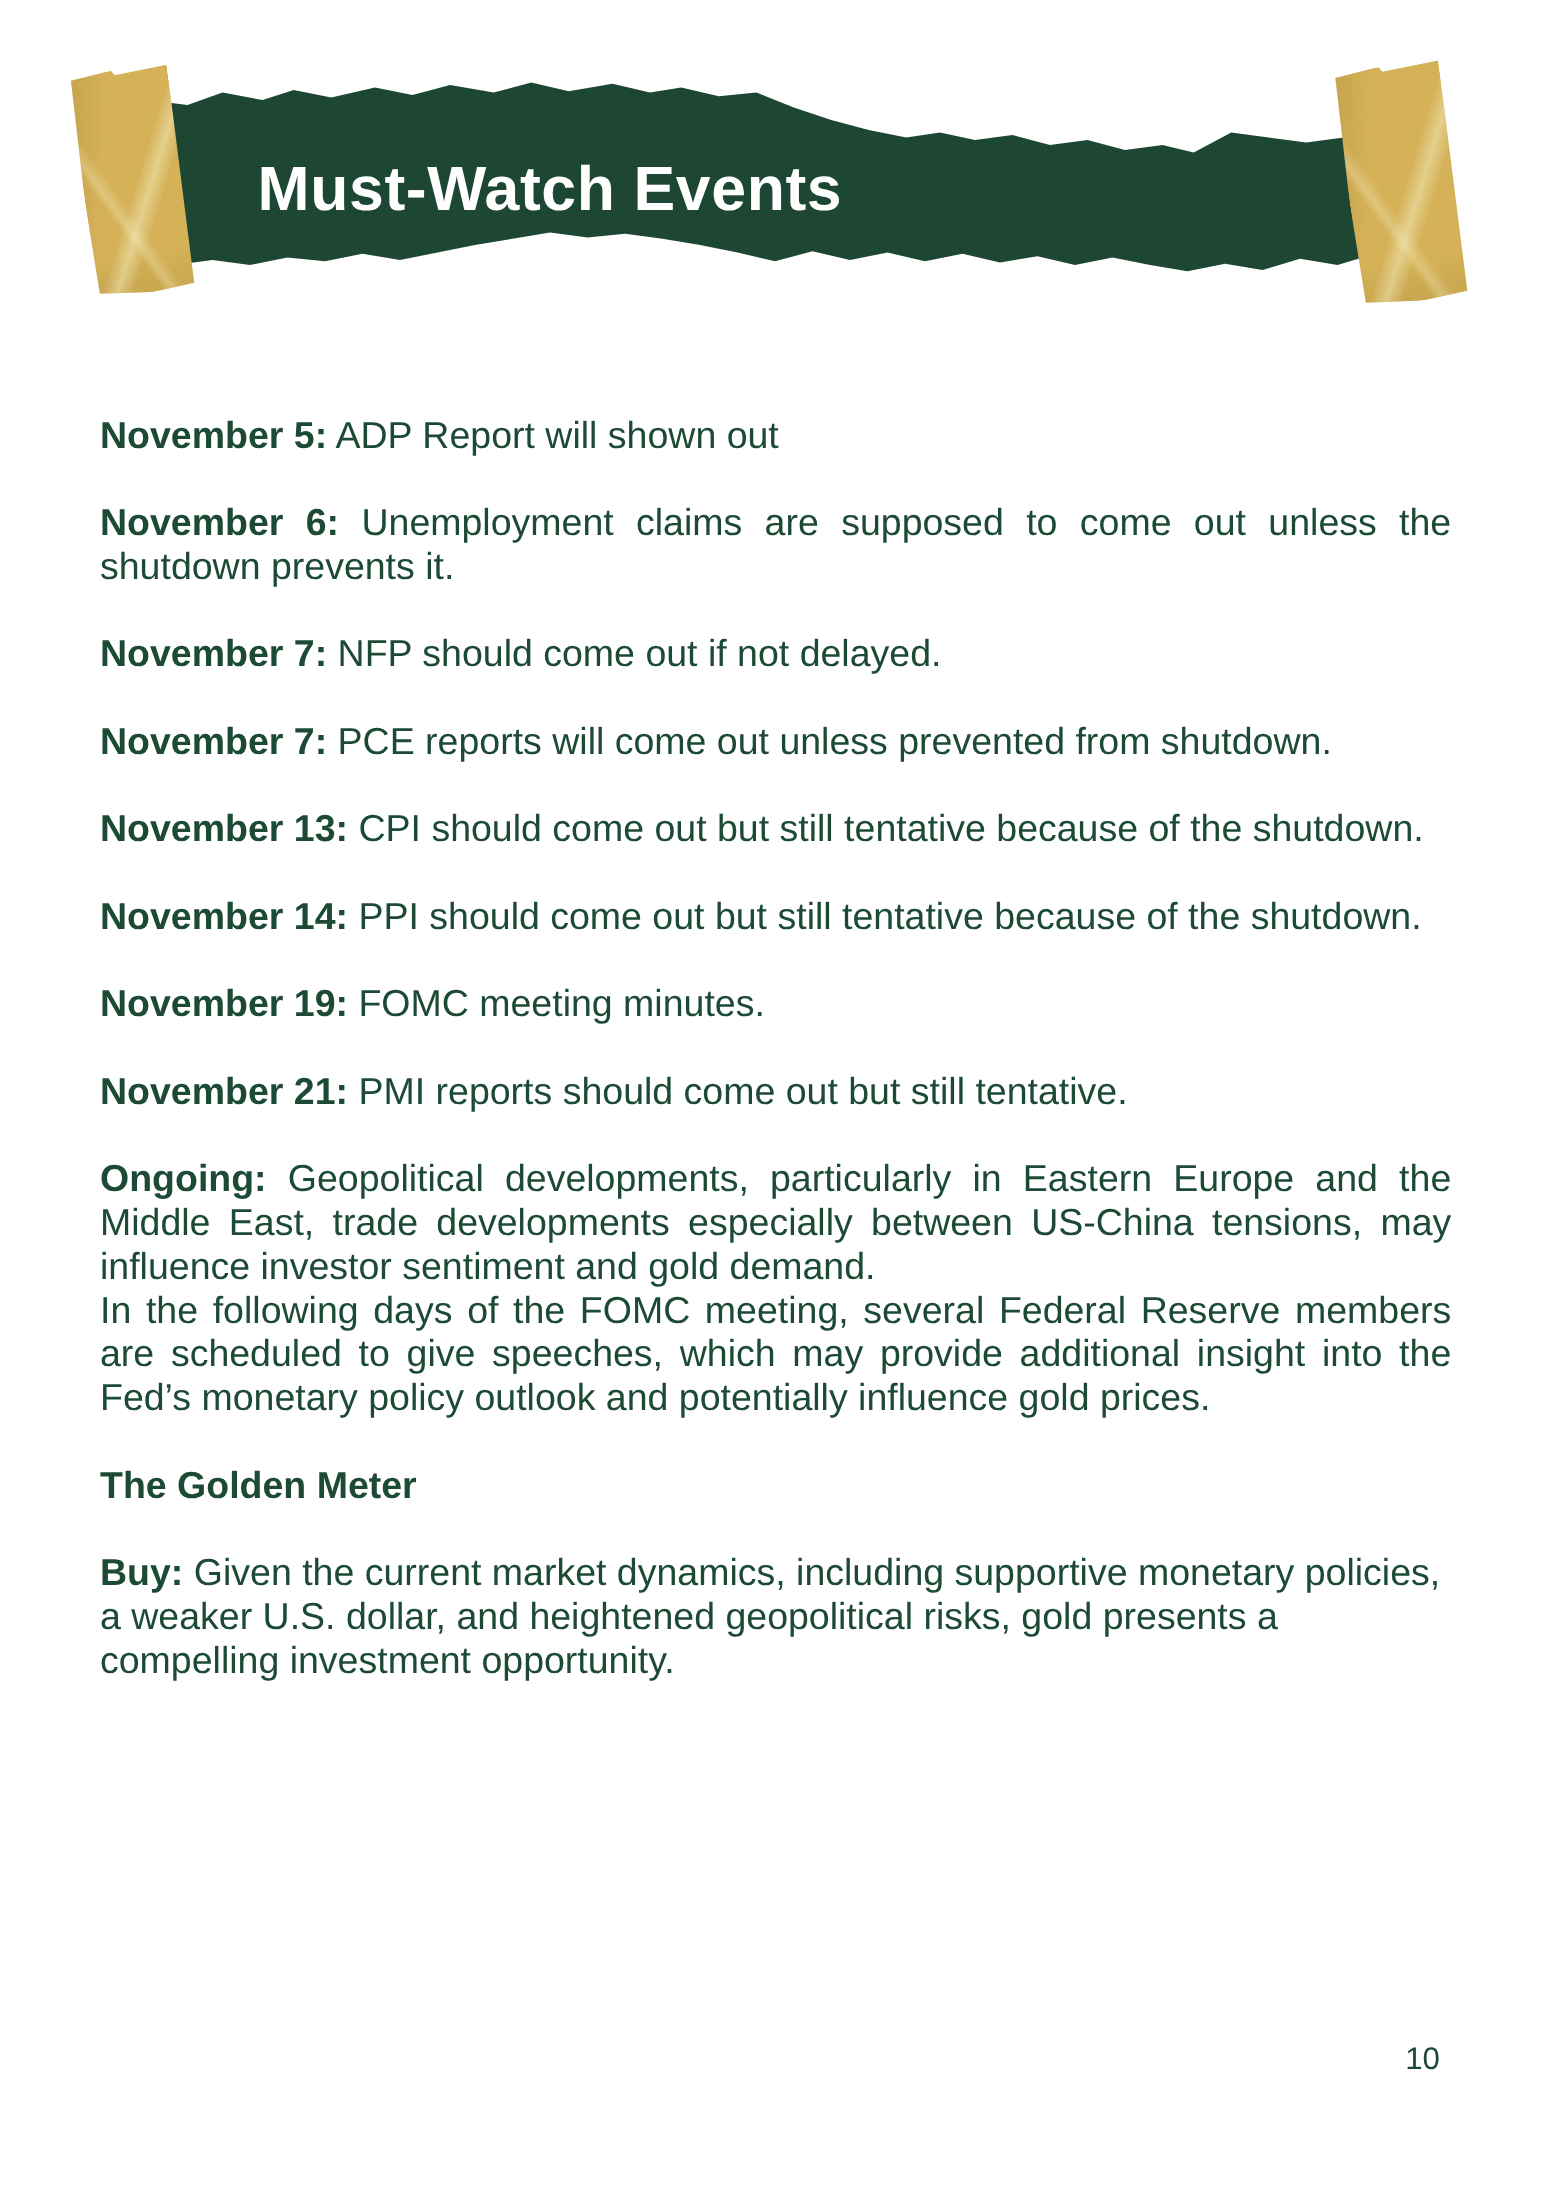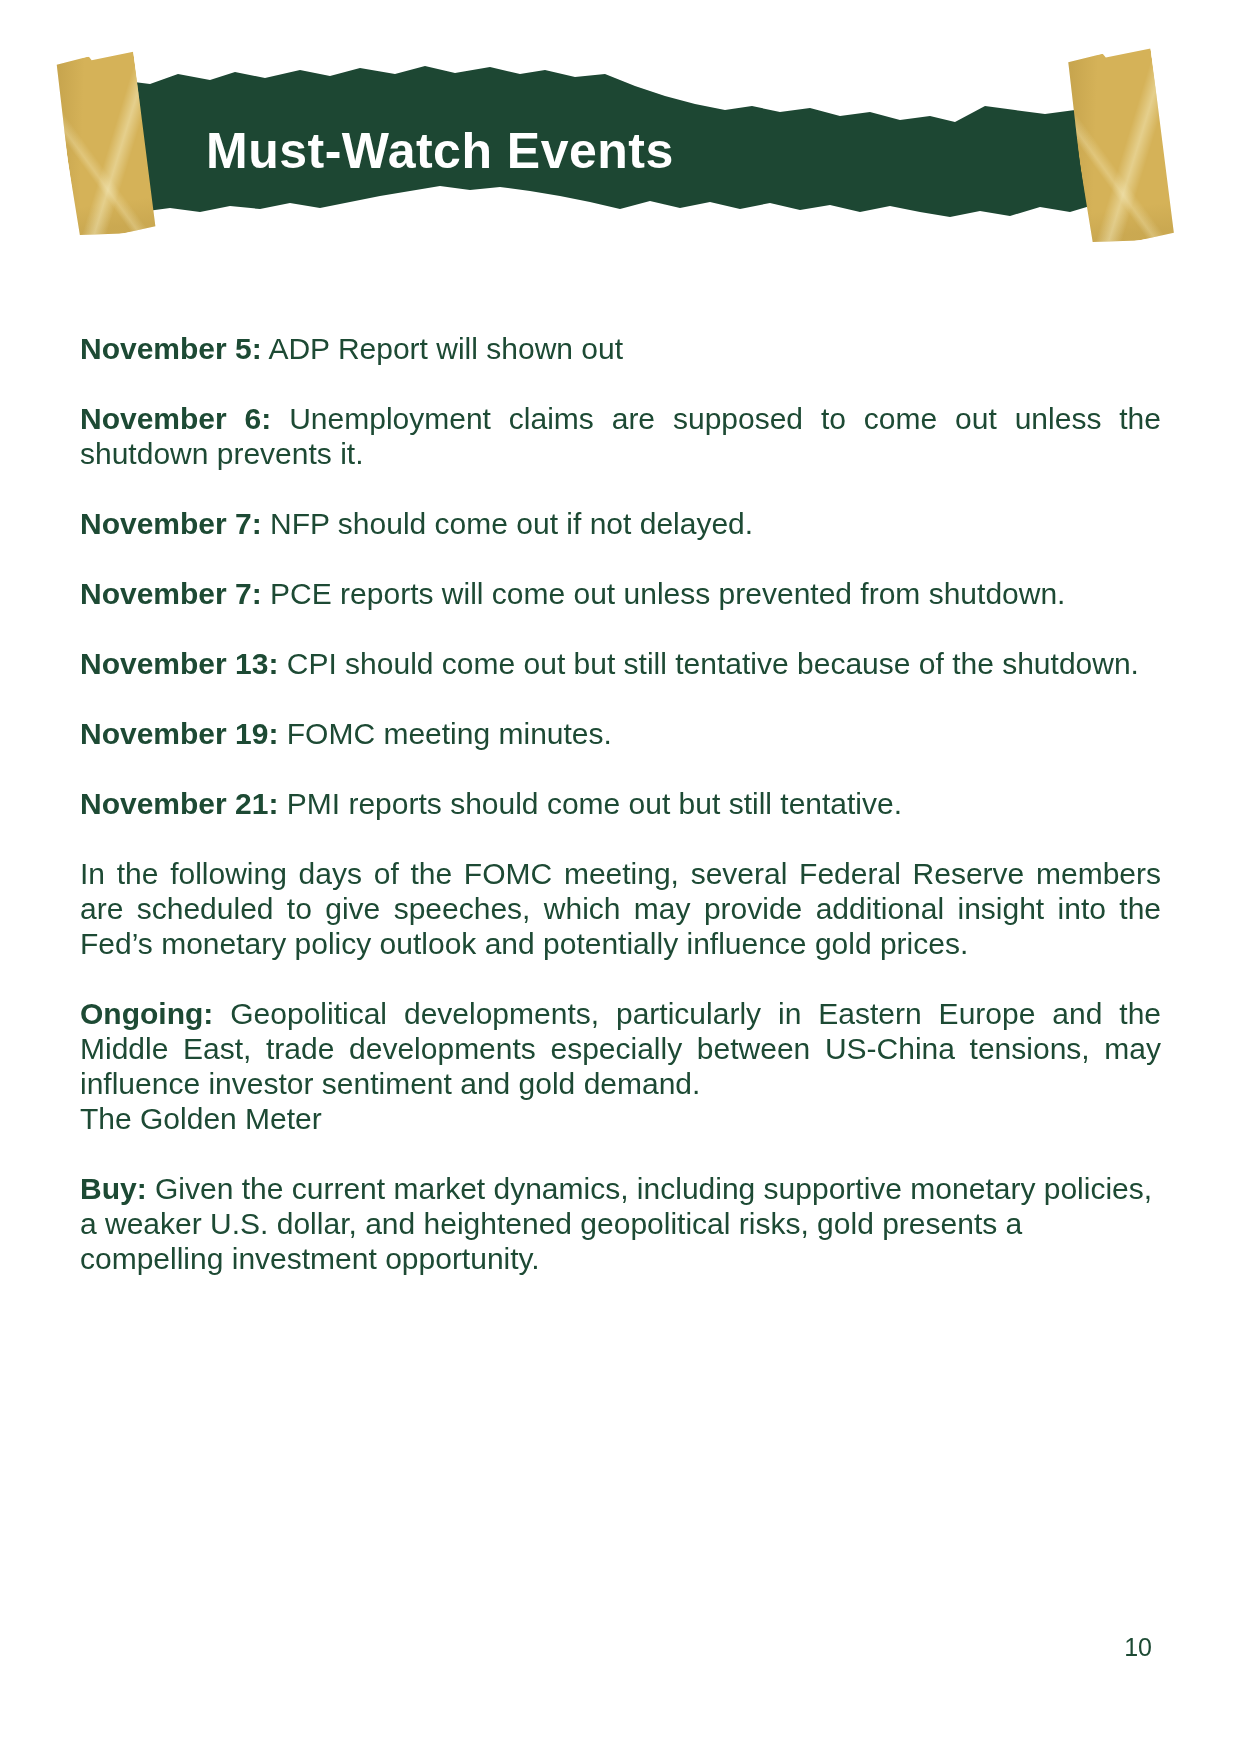--- a/index.html
+++ b/index.html
@@ -33,21 +33,21 @@
 
   
   .content{
     position:absolute;left:80px;top:331px;width:1081px;
     color:#1d4a34;font-size:30px;line-height:35px;
   }
   .content p{margin:0 0 35px 0;}
   .content p.tight{margin-bottom:0;}
   .content p.justify{text-align:justify;}
   .lbl{font-weight:700;}
-  .heading-block p{margin:0;font-weight:400;}
+  .heading-block p{margin:0;font-weight:700;}
   .heading-block{margin:0 0 35px 0;}
   .page-number{
     position:absolute;top:1630px;right:89px;
     color:#1d4a34;font-size:25px;line-height:35px;
   }
 </style>
 </head>
 <body>
 
 <div class="page">
@@ -91,36 +91,40 @@
     <p>
       <span class="lbl">November 7:</span>
       <span>PCE reports will come out unless prevented from shutdown.</span>
     </p>
 
     <p>
       <span class="lbl">November 13:</span>
       <span>CPI should come out but still tentative because of the shutdown.</span>
     </p>
 
+    <p>
+      <span class="lbl">November 14:</span>
+      <span>PPI should come out but still tentative because of the shutdown.</span>
+    </p>
 
     <p>
       <span class="lbl">November 19:</span>
       <span>FOMC meeting minutes.</span>
     </p>
 
     <p>
       <span class="lbl">November 21:</span>
       <span>PMI reports should come out but still tentative.</span>
     </p>
 
-    <p class="justify">In the following days of the FOMC meeting, several Federal Reserve members are scheduled to give speeches, which may provide additional insight into the Fed’s monetary policy outlook and potentially influence gold prices.</p>
     <p class="justify tight">
       <span class="lbl">Ongoing:</span>
       <span>Geopolitical developments, particularly in Eastern Europe and the Middle East, trade developments especially between US-China tensions, may influence investor sentiment and gold demand.</span>
     </p>
+    <p class="justify">In the following days of the FOMC meeting, several Federal Reserve members are scheduled to give speeches, which may provide additional insight into the Fed’s monetary policy outlook and potentially influence gold prices.</p>
 
     <div class="heading-block">
       <p>The Golden Meter</p>
     </div>
 
 
     <p>
       <span class="lbl">Buy:</span>
       <span>Given the current market dynamics, including supportive monetary policies, a weaker U.S. dollar, and heightened geopolitical risks, gold presents a compelling investment opportunity.</span>
     </p>

